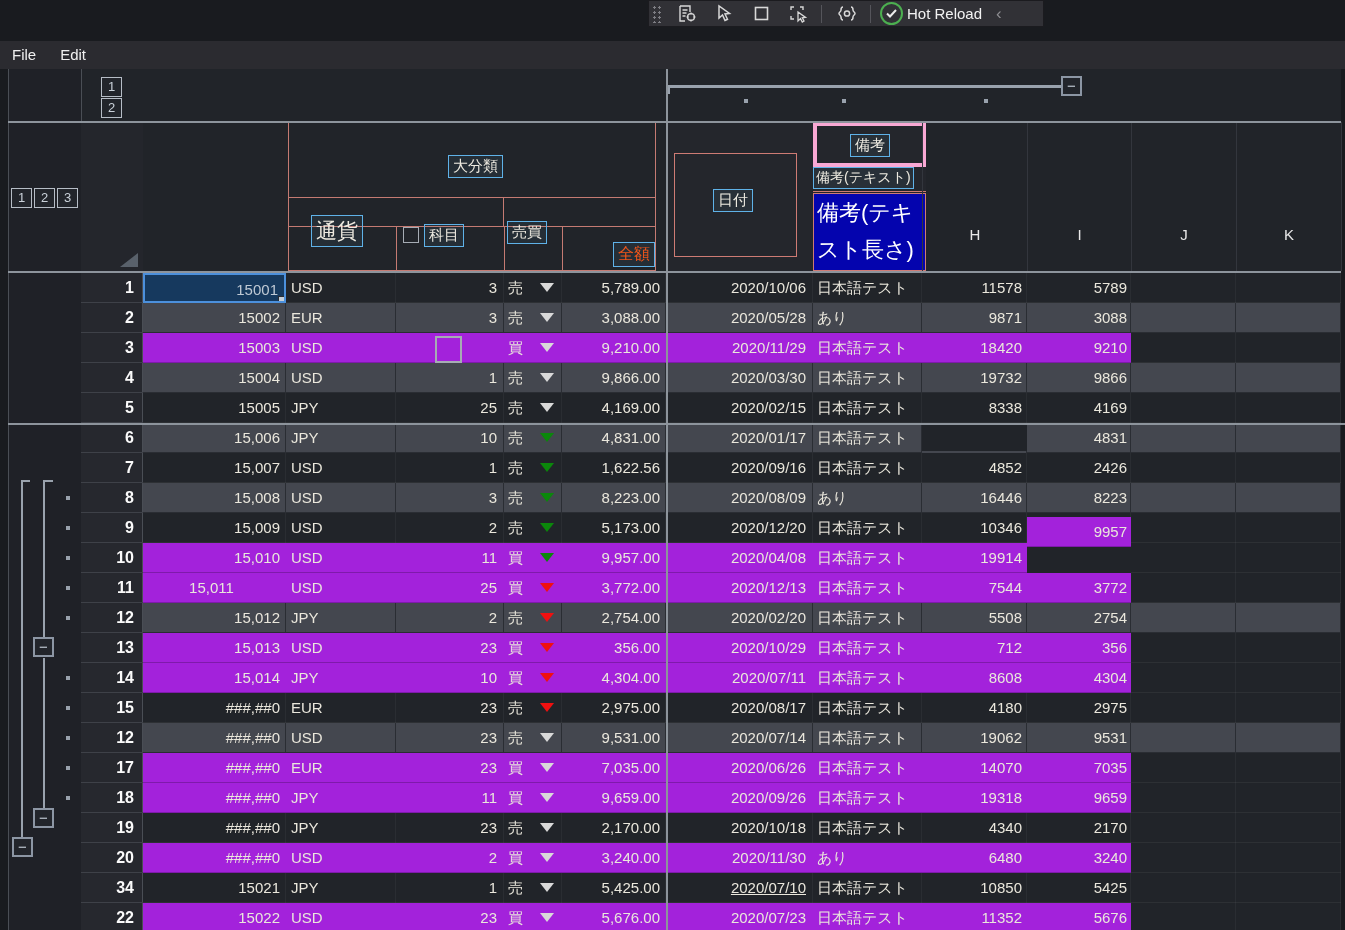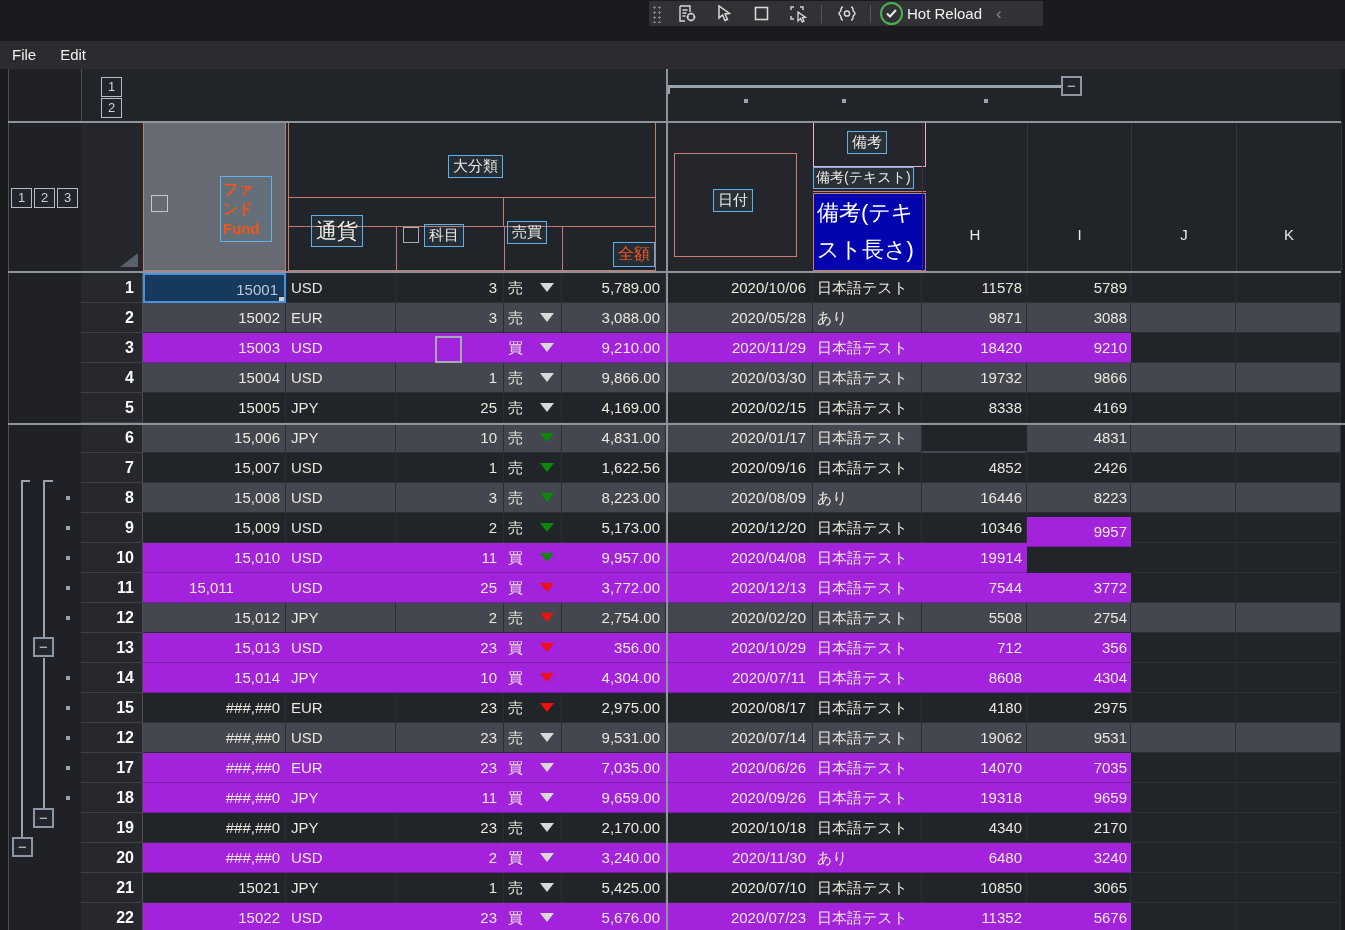--- a/index.html
+++ b/index.html
@@ -159,48 +159,41 @@
       <div class="abs odot" style="left: 66px; top: 706px;"></div>
       <div class="abs odot" style="left: 66px; top: 736px;"></div>
       <div class="abs odot" style="left: 66px; top: 766px;"></div>
       <div class="abs odot" style="left: 66px; top: 796px;"></div>
     </div>
 
   <div class="abs hcell" style="left:81px;top:122px;width:62px;height:149px;">
     <div class="corner-tri abs" style="left:39px;top:131px;"></div>
   </div>
 
-  <div class="abs" style="left:143px;top:122px;width:143px;height:149px;background:#666A73;border:1px solid #C47A72;">
-    <div class="abs chk" style="left:7px;top:72px;width:17px;height:17px;border-color:#C2C7CE;"></div>
-    <div class="abs hlabel" style="left:76px;top:53px;width:52px;color:#F0551A;font-weight:bold;line-height:20px;padding:2px 2px;">
-      <span>ファンド</span><br>
-      <span>Fund</span>
-    </div>
-  </div>
 
   <div class="abs" style="left:288px;top:122px;width:368px;height:149px;border:1px solid #C47A72;"></div>
   <div class="abs pink" style="left:288px;top:197px;width:368px;height:1px;"></div>
   <div class="abs pink" style="left:288px;top:226px;width:368px;height:1px;"></div>
   <div class="abs pink" style="left:503px;top:197px;width:1px;height:29px;"></div>
   <div class="abs pink" style="left:396px;top:226px;width:1px;height:45px;"></div>
   <div class="abs pink" style="left:504px;top:226px;width:1px;height:45px;"></div>
   <div class="abs pink" style="left:562px;top:226px;width:1px;height:45px;"></div>
   <div class="abs hlabel" style="left:448px;top:155px;">大分類</div>
   <div class="abs hlabel" style="left:311px;top:215px;font-size:21px;">通貨</div>
   <div class="abs chk" style="left:403px;top:227px;width:16px;height:16px;"></div>
   <div class="abs hlabel" style="left:424px;top:224px;">科目</div>
   <div class="abs hlabel" style="left:507px;top:221px;">売買</div>
   <div class="abs hlabel" style="left:613px;top:242px;color:#F0551A;font-size:16px;">全額</div>
 
   <div class="abs" style="left:668px;top:122px;width:145px;height:149px;background:#24262C;">
     <div class="abs" style="left:6px;top:31px;width:123px;height:104px;border:1px solid #CE7B74;"></div>
     <div class="abs hlabel" style="left:45px;top:67px;">日付</div>
   </div>
 
-  <div class="abs" style="left:813px;top:122px;width:113px;height:45px;background:#24262C;border:1px solid #f9a8d4;">
+  <div class="abs" style="left:813px;top:122px;width:113px;height:45px;background:#24262C;border:4px solid #f9a8d4;">
     <div class="abs hlabel" style="left:33px;top:8px;">備考</div>
   </div>
   <div class="abs" style="left:813px;top:167px;width:113px;height:25px;background:#24262C;border-bottom:1px solid #CE7B74;">
     <div class="abs hlabel" style="left:0px;top:0px;font-size:14px;padding:1px 2px;">備考(テキスト)</div>
   </div>
   <div class="abs" style="left:813px;top:193px;width:113px;height:78px;background:#0404AE;border:1px solid #CE7B74;color:#FFFFFF;font-size:22px;line-height:37px;padding-left:3px;">
     <span>備考(テキ</span><br>
     <span>スト長さ)</span>
   </div>
 
@@ -450,30 +443,30 @@
       <div class="cell bg-purple" style="left: 286px; width: 110px; top: 843px; padding-left: 5px;">USD</div>
       <div class="cell bg-purple ra" style="left: 396px; width: 108px; top: 843px; padding-right: 7px;">2</div>
       <div class="cell bg-purple" style="left: 504px; width: 58px; top: 843px;"><span style="padding-left: 4px;">買</span><div class="tri" style="right: 8px; border-top-color: rgb(217, 217, 217);"></div></div>
       <div class="cell bg-purple ra" style="left: 562px; width: 104px; top: 843px; padding-right: 6px;">3,240.00</div>
       <div class="cell bg-purple ra" style="left: 668px; width: 145px; top: 843px; padding-right: 7px;">2020/11/30</div>
       <div class="cell bg-purple" style="left: 813px; width: 109px; top: 843px; padding-left: 4px;">あり</div>
       <div class="cell bg-purple ra" style="left: 922px; width: 105px; top: 843px; padding-right: 5px;">6480</div>
       <div class="cell bg-purple ra" style="left: 1027px; width: 104px; top: 843px; padding-right: 4px;">3240</div>
       <div class="cell bg-dark" style="left: 1131px; width: 105px; top: 843px;"></div>
       <div class="cell bg-dark" style="left: 1236px; width: 105px; top: 843px;"></div>
-      <div class="cell rowhead" style="left: 81px; width: 62px; top: 873px;">21</div>
+      <div class="cell rowhead" style="left: 81px; width: 62px; top: 873px;">34</div>
       <div class="cell bg-dark ra" style="left: 143px; width: 143px; top: 873px; padding-right: 6px;">15021</div>
       <div class="cell bg-dark" style="left: 286px; width: 110px; top: 873px; padding-left: 5px;">JPY</div>
       <div class="cell bg-dark ra" style="left: 396px; width: 108px; top: 873px; padding-right: 7px;">1</div>
       <div class="cell bg-dark" style="left: 504px; width: 58px; top: 873px;"><span style="padding-left: 4px;">売</span><div class="tri" style="right: 8px; border-top-color: rgb(217, 217, 217);"></div></div>
       <div class="cell bg-dark ra" style="left: 562px; width: 104px; top: 873px; padding-right: 6px;">5,425.00</div>
-      <div class="cell bg-dark ra" style="left: 668px; width: 145px; top: 873px; padding-right: 7px;">2020/07/10</div>
+      <div class="cell bg-dark ra" style="left: 668px; width: 145px; top: 873px; padding-right: 7px; text-decoration: underline;">2020/07/10</div>
       <div class="cell bg-dark" style="left: 813px; width: 109px; top: 873px; padding-left: 4px;">日本語テスト</div>
       <div class="cell bg-dark ra" style="left: 922px; width: 105px; top: 873px; padding-right: 5px;">10850</div>
-      <div class="cell bg-dark ra" style="left: 1027px; width: 104px; top: 873px; padding-right: 4px;">3065</div>
+      <div class="cell bg-dark ra" style="left: 1027px; width: 104px; top: 873px; padding-right: 4px;">5425</div>
       <div class="cell bg-dark" style="left: 1131px; width: 105px; top: 873px;"></div>
       <div class="cell bg-dark" style="left: 1236px; width: 105px; top: 873px;"></div>
       <div class="cell rowhead" style="left: 81px; width: 62px; top: 903px;">22</div>
       <div class="cell bg-purple ra" style="left: 143px; width: 143px; top: 903px; padding-right: 6px;">15022</div>
       <div class="cell bg-purple" style="left: 286px; width: 110px; top: 903px; padding-left: 5px;">USD</div>
       <div class="cell bg-purple ra" style="left: 396px; width: 108px; top: 903px; padding-right: 7px;">23</div>
       <div class="cell bg-purple" style="left: 504px; width: 58px; top: 903px;"><span style="padding-left: 4px;">買</span><div class="tri" style="right: 8px; border-top-color: rgb(217, 217, 217);"></div></div>
       <div class="cell bg-purple ra" style="left: 562px; width: 104px; top: 903px; padding-right: 6px;">5,676.00</div>
       <div class="cell bg-purple ra" style="left: 668px; width: 145px; top: 903px; padding-right: 7px;">2020/07/23</div>
       <div class="cell bg-purple" style="left: 813px; width: 109px; top: 903px; padding-left: 4px;">日本語テスト</div>

